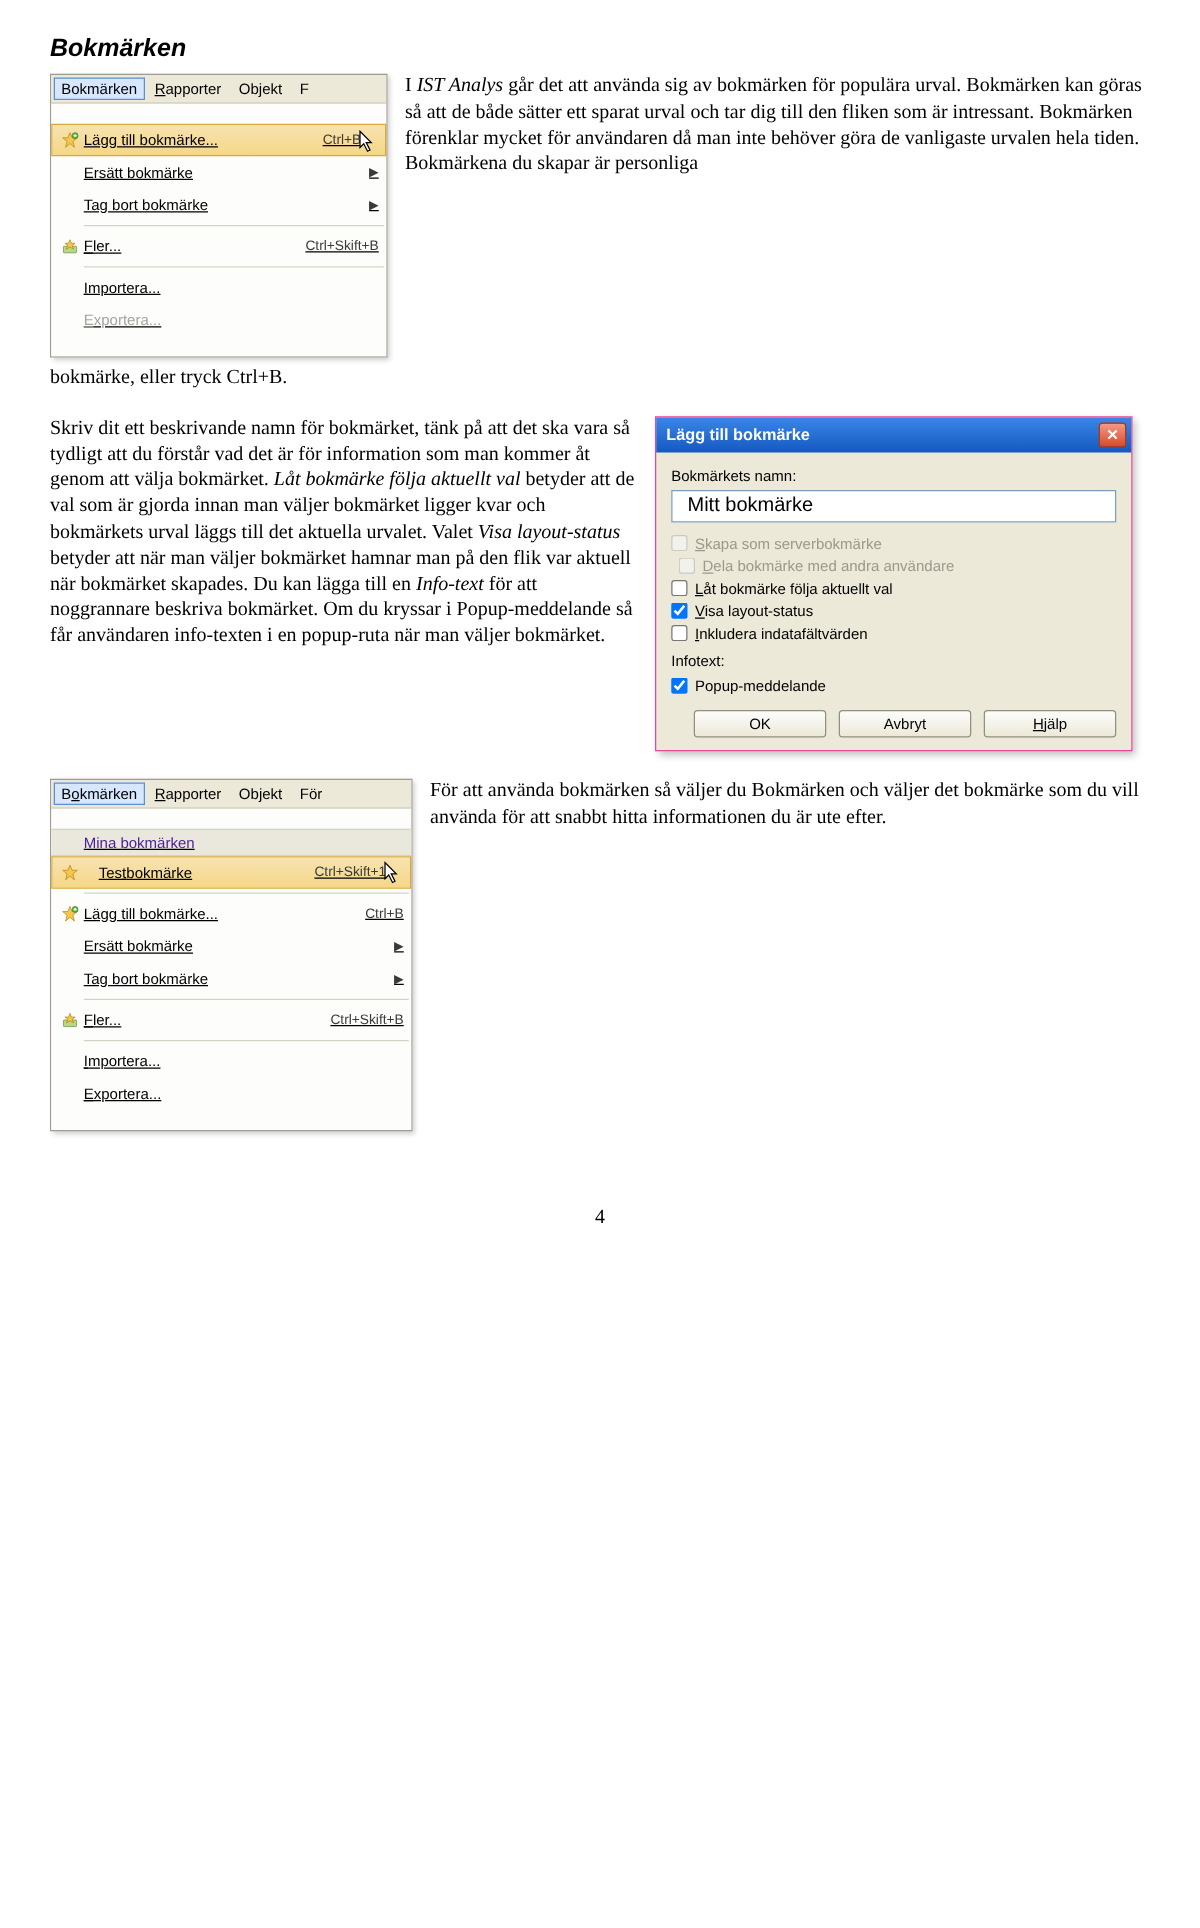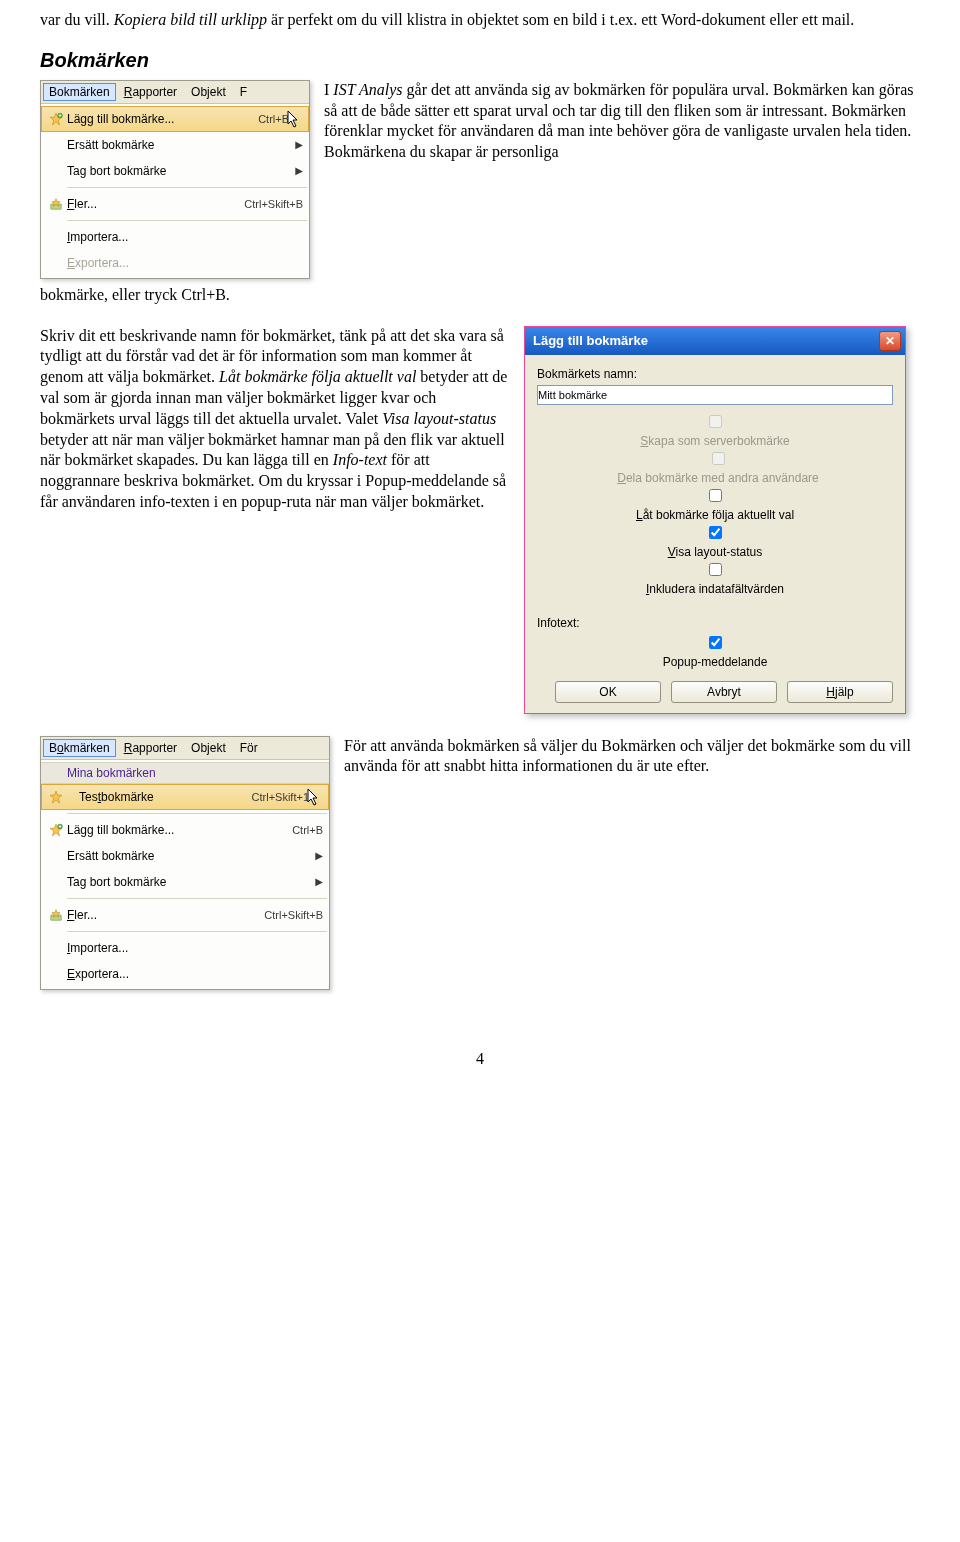--- a/index.html
+++ b/index.html
@@ -46,22 +46,23 @@
   .menu-bar .mitem {
     padding: 2px 6px;
     cursor: default;
   }
   .menu-bar .mitem.active {
     background: #d6e7ff;
     border: 1px solid #5c8fd6;
     padding: 1px 5px;
   }
   .menu-drop {
-    padding: 2px 0;
+    padding: 16px 0;
     background: #fdfdfc;
+    text-decoration: underline;
   }
   .menu-drop .mentry {
     display: flex;
     align-items: center;
     padding: 3px 6px 3px 4px;
     height: 20px;
   }
   .menu-drop .mentry.hover {
     background: linear-gradient(#f7e3b1, #f5d787);
     border: 1px solid #d9a938;
@@ -128,29 +129,28 @@
     display: flex; align-items: center; justify-content: center;
     font-weight: bold; font-size: 12px;
     cursor: default;
   }
   .dialog .body { padding: 10px 12px 10px 12px; }
   .dialog label.fld { display: block; margin: 2px 0 4px 0; }
   .dialog input[type=text] {
     width: 100%;
     box-sizing: border-box;
     border: 1px solid #7f9db9;
-    padding: 3px 0;
+    padding: 3px 12px;
     font-family: Tahoma, Arial, sans-serif;
-    font-size: 11px;
+    font-size: 16px;
     background: #fff;
   }
   .dialog .chk-row {
     display: flex; align-items: center; gap: 6px;
     margin: 4px 0;
-    flex-direction: column;
   }
   .dialog .chk-row.disabled { color: #9b988c; }
   .dialog .chk-row input[type=checkbox] {
     width: 13px; height: 13px; margin: 0;
   }
   .dialog .indented { margin-left: 6px; }
   .dialog .info-input-row { display:flex; gap:4px; }
   .dialog .info-input-row input { flex:1; }
   .dialog .browse-btn {
     width: 24px; border: 1px solid #7f9db9; background:#ece9d8;
@@ -171,23 +171,20 @@
     cursor: default;
   }
   .page-num { text-align: center; margin-top: 60px; font-size: 16px; }
   .after-menu { margin-top: 6px; }
 </style>
 </head>
 <body>
 
 <div class="page">
 
-  <p>
-    <span>var du vill. </span><span class="italic">Kopiera bild till urklipp</span><span> är perfekt om du vill klistra in objektet som en bild i t.ex. ett Word-dokument eller ett mail.</span>
-  </p>
 
   <h2 class="section">Bokmärken</h2>
 
   <div class="row">
 
     <div style="width:270px">
       <div class="menu-panel">
         <div class="menu-bar">
           <span class="mitem active">
             <span>Bokmärken</span>
@@ -296,21 +293,21 @@
           </div>
           <div class="chk-row">
             <input type="checkbox" checked="" style="">
             <span><span class="und">V</span>isa layout-status</span>
           </div>
           <div class="chk-row">
             <input type="checkbox" style="">
             <span><span class="und">I</span>nkludera indatafältvärden</span>
           </div>
 
-          <label class="fld" style="margin-top:20px">Infotext:</label>
+          <label class="fld" style="margin-top:8px">Infotext:</label>
           <div class="chk-row" style="margin-top:6px">
             <input type="checkbox" checked="" style="">
             <span>Popup-meddelande</span>
           </div>
 
           <div class="btn-row">
             <span class="btn"><span>OK</span></span>
             <span class="btn"><span>Avbryt</span></span>
             <span class="btn"><span><span class="und">H</span>jälp</span></span>
           </div>

